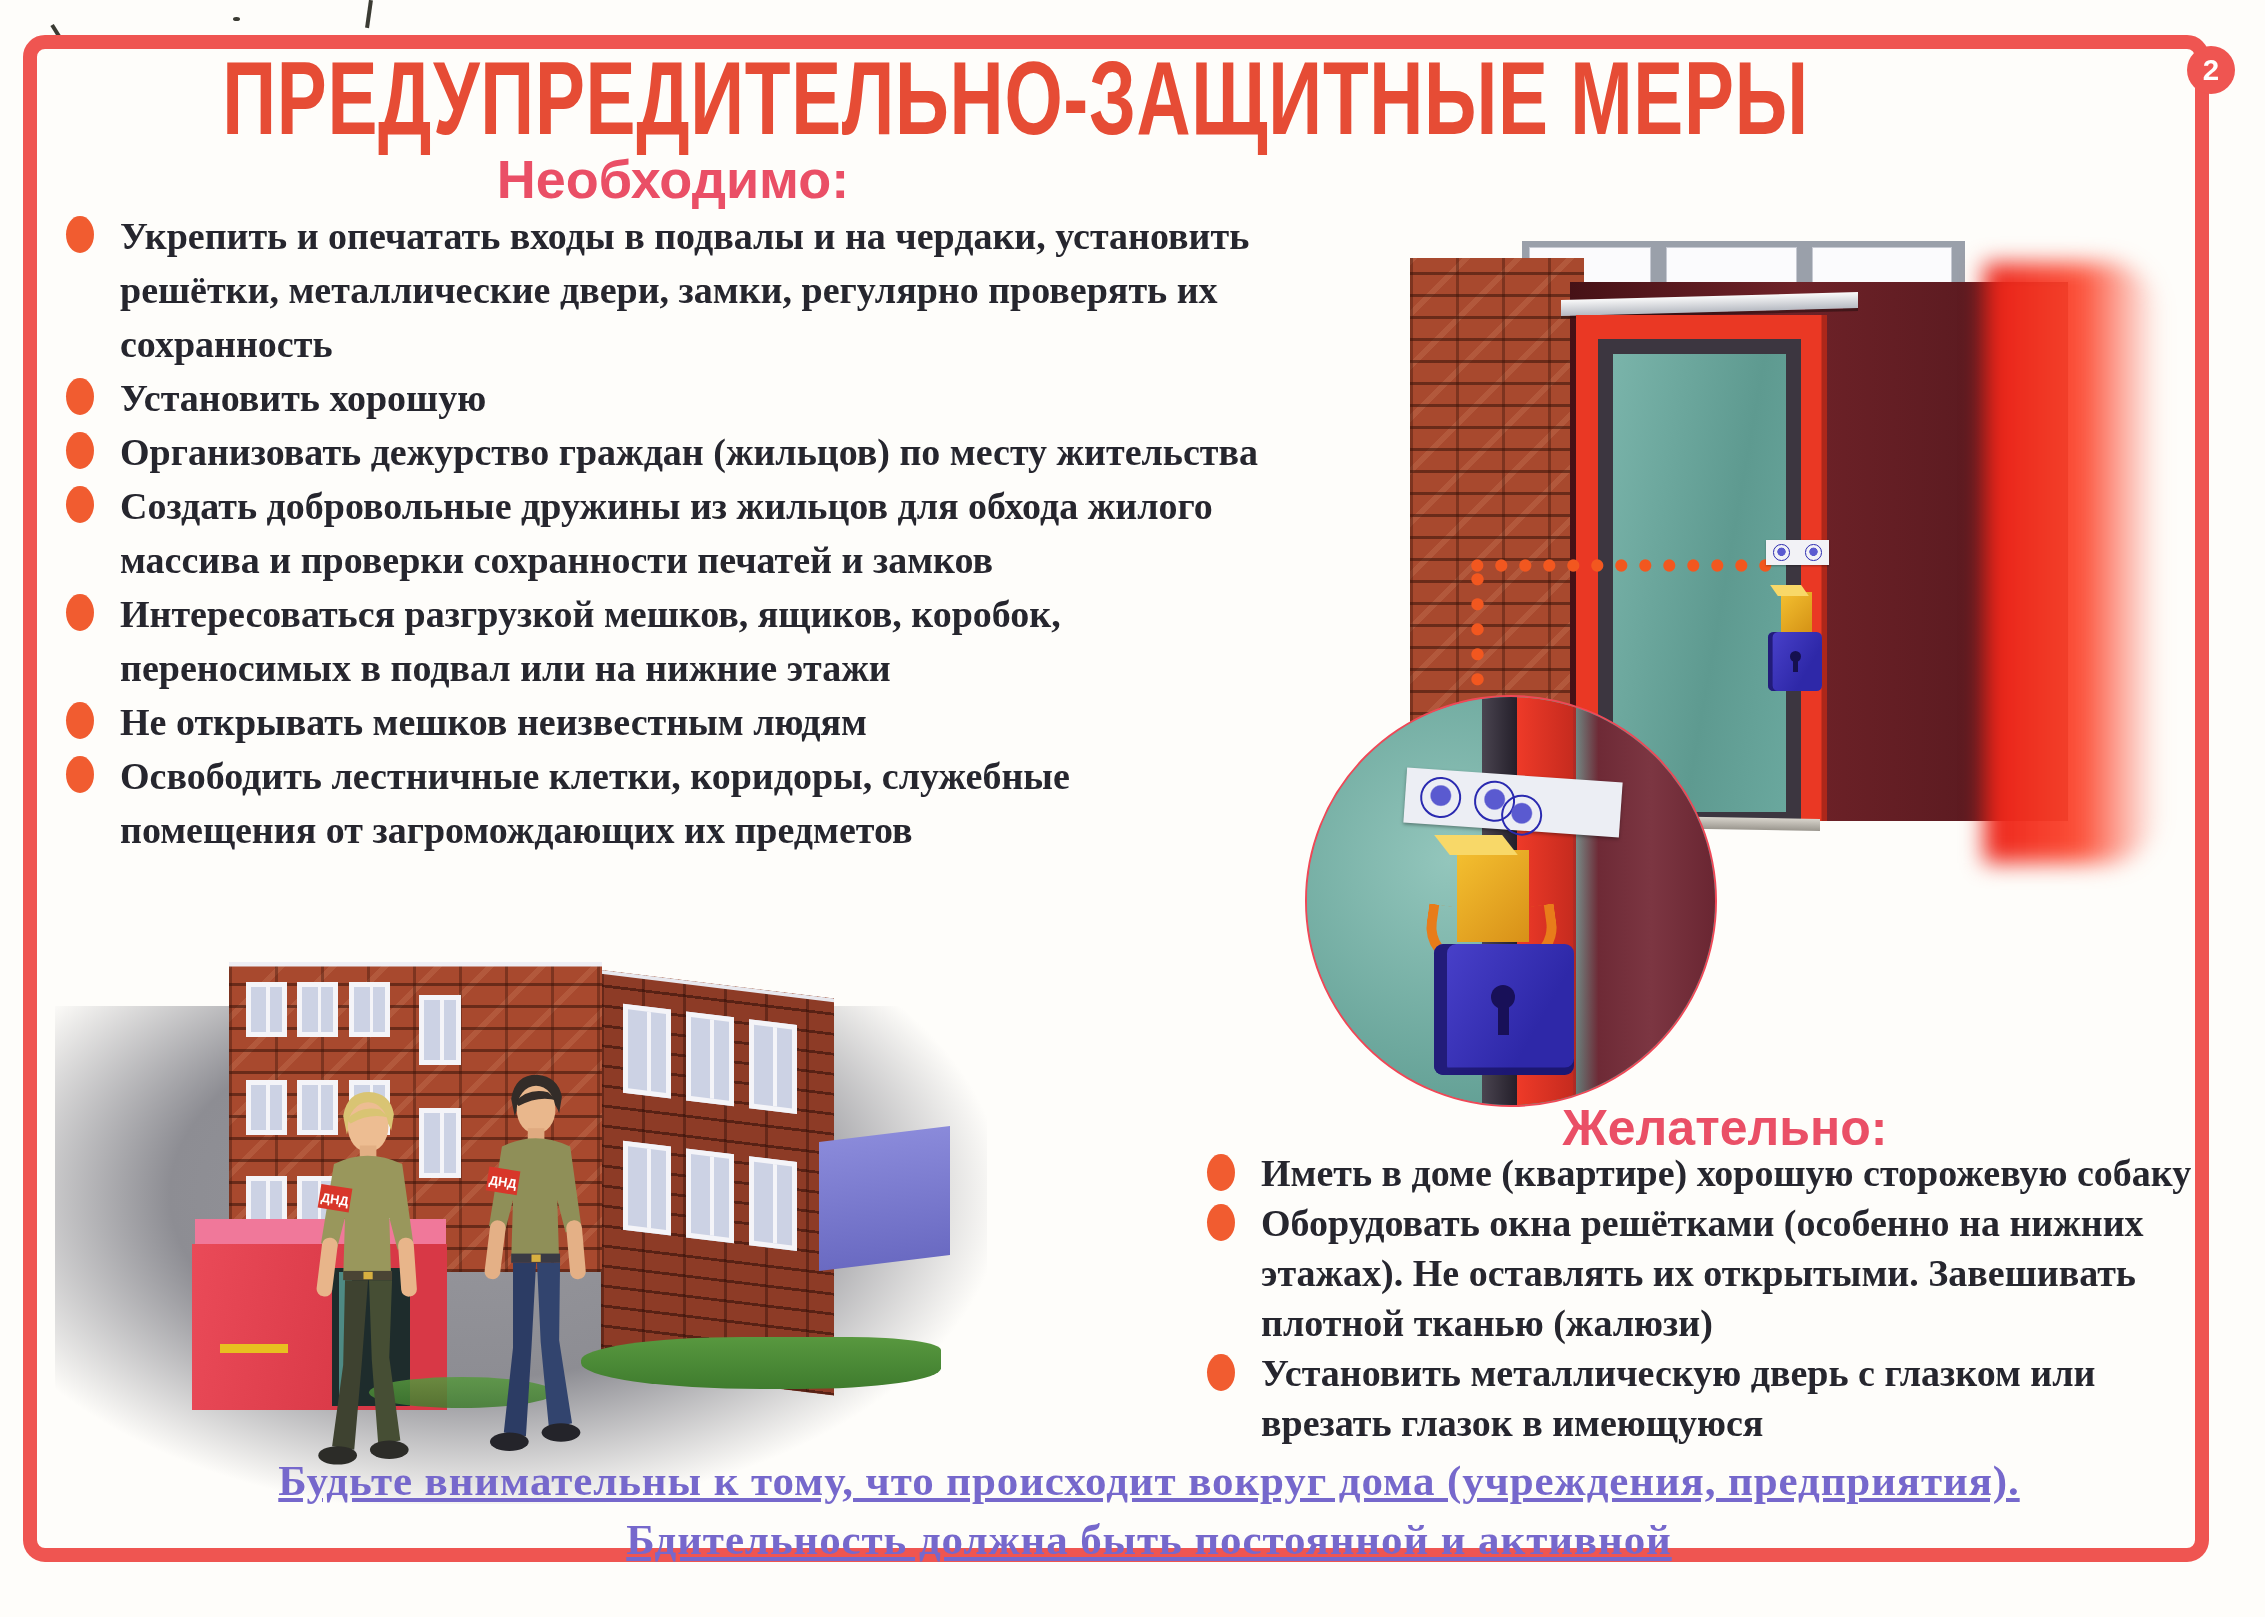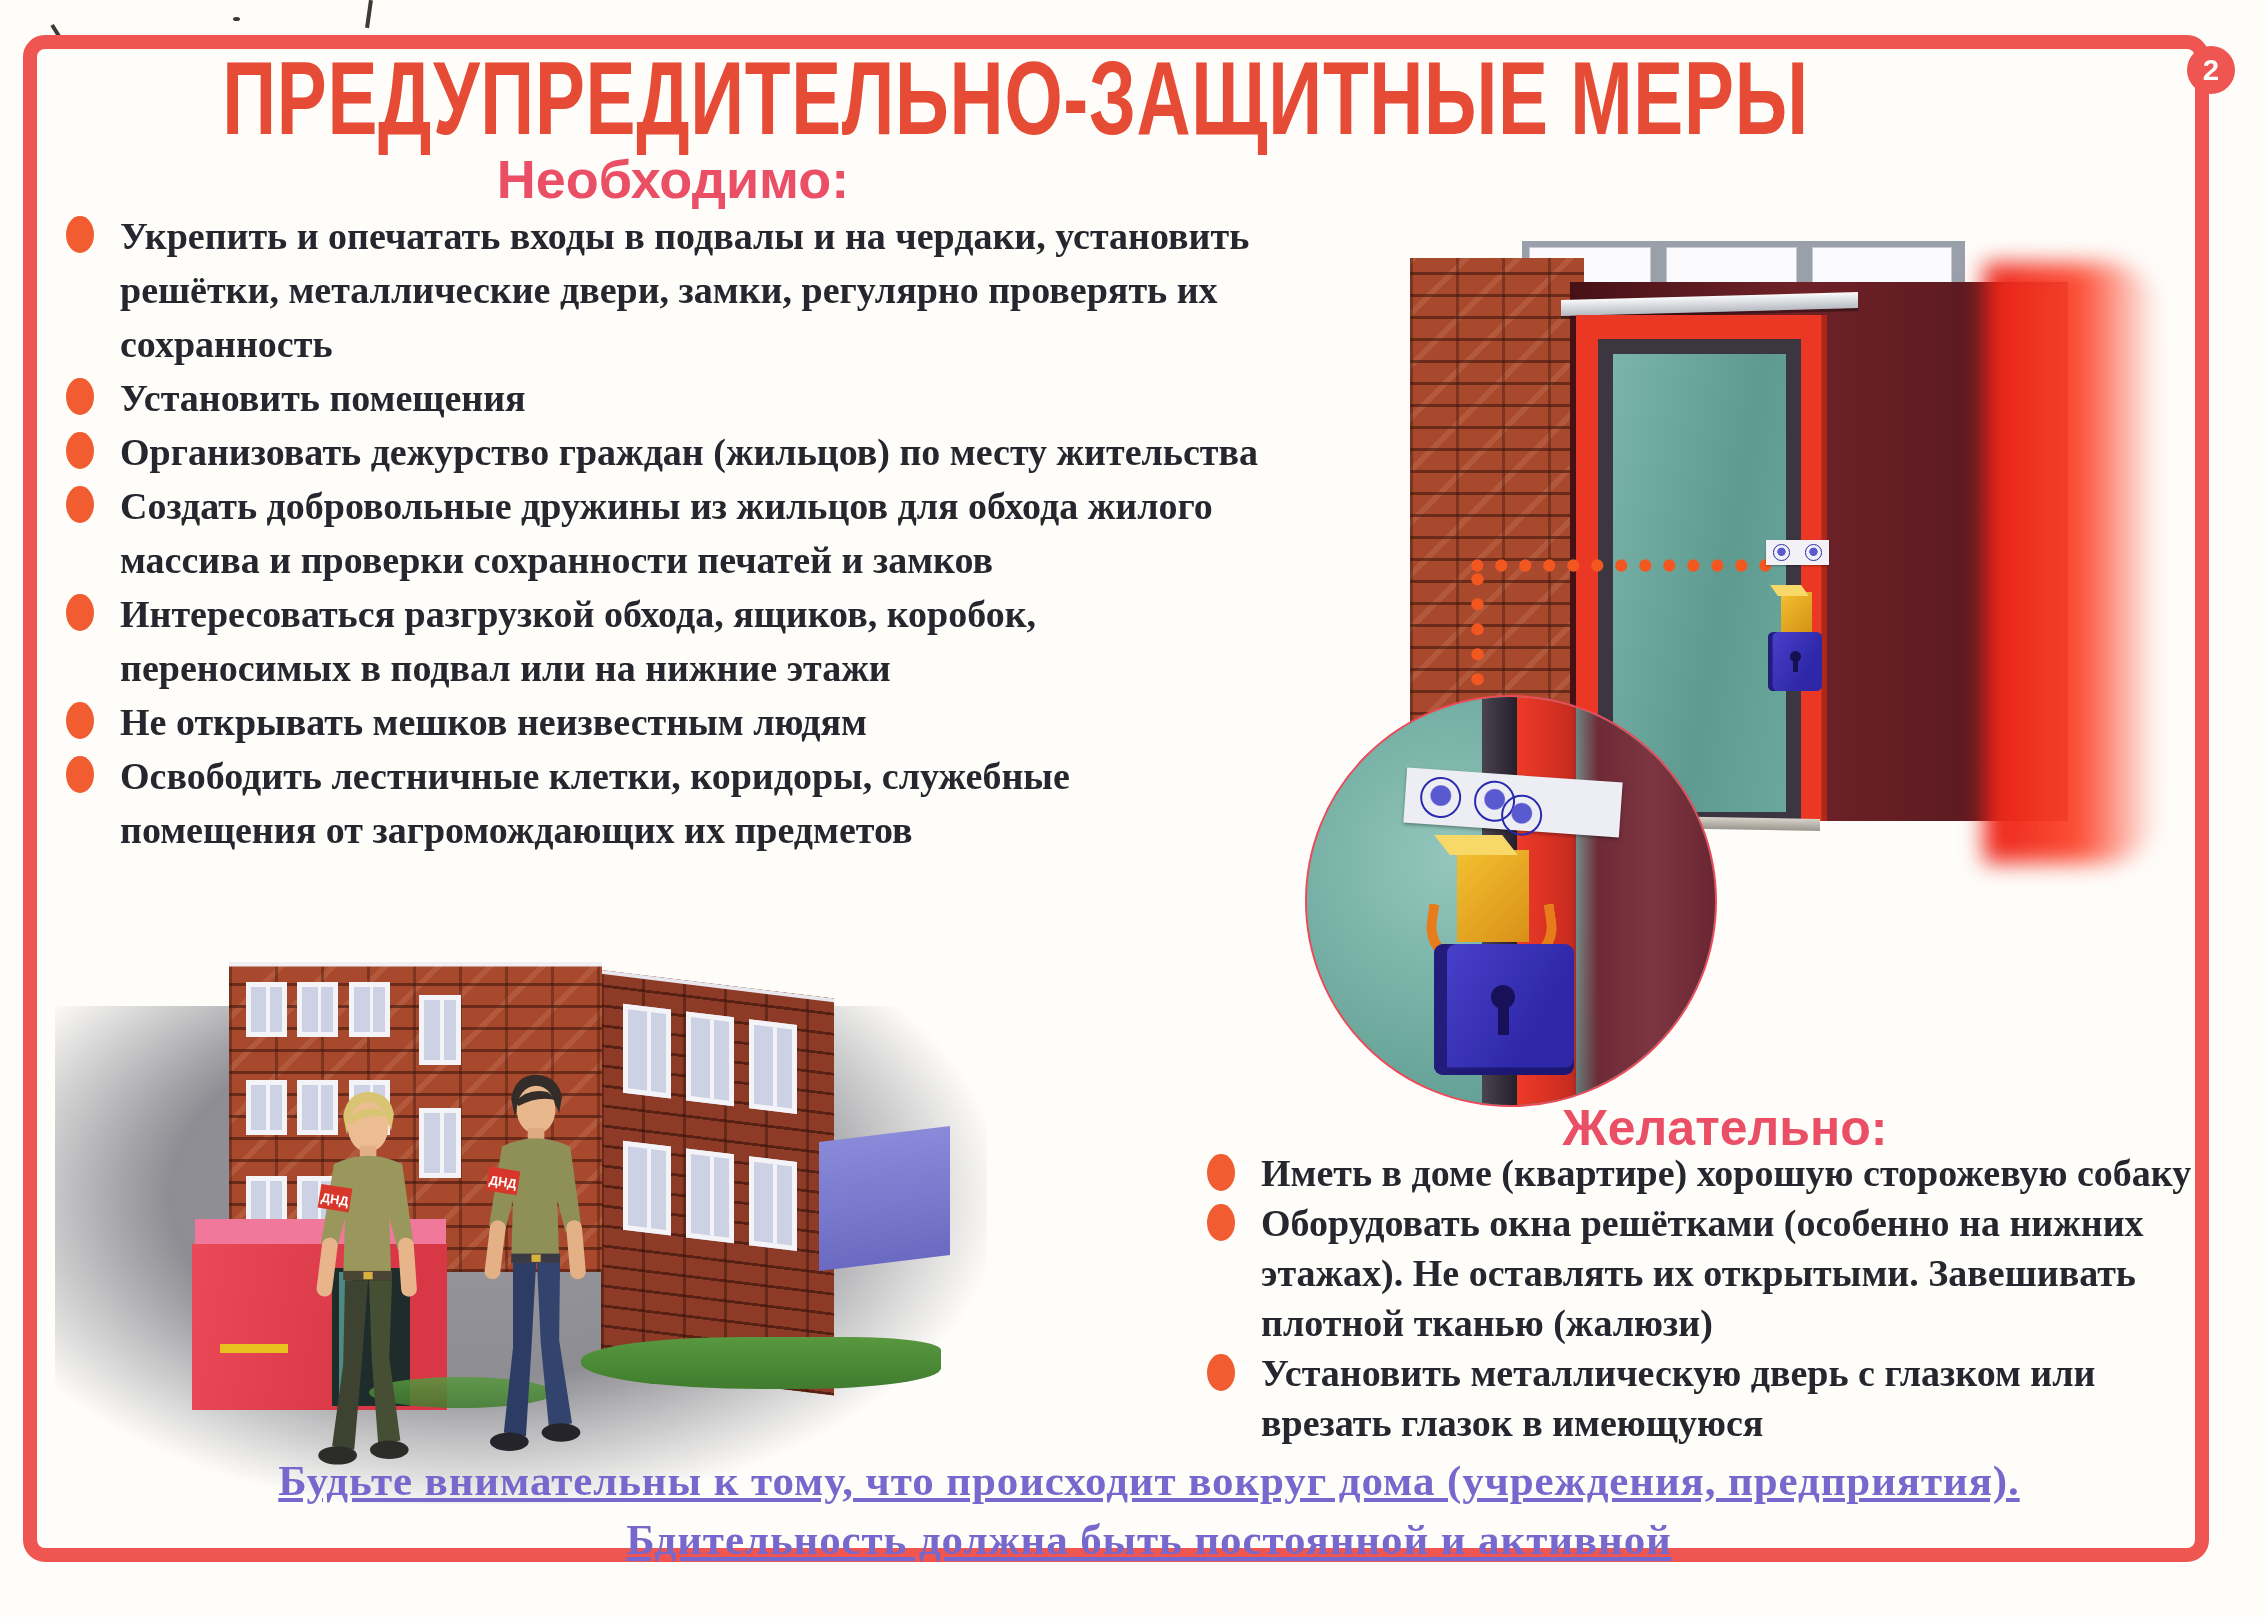--- a/index.html
+++ b/index.html
@@ -220,33 +220,33 @@
 
   <h2 class="heading nec-heading">Необходимо:</h2>
 
   <ul class="blist nec-list">
       <li class="bitem">
       <span class="dot"></span>
       <span class="btext">Укрепить и опечатать входы в подвалы и на чердаки, установить решётки, металлические двери, замки, регулярно проверять их сохранность</span>
     </li>
       <li class="bitem">
       <span class="dot"></span>
-      <span class="btext">Установить помещения</span>
+      <span class="btext">Установить хорошую</span>
     </li>
       <li class="bitem">
       <span class="dot"></span>
       <span class="btext">Организовать дежурство граждан (жильцов) по месту жительства</span>
     </li>
       <li class="bitem">
       <span class="dot"></span>
       <span class="btext">Создать добровольные дружины из жильцов для обхода жилого массива и проверки сохранности печатей и замков</span>
     </li>
       <li class="bitem">
       <span class="dot"></span>
-      <span class="btext">Интересоваться разгрузкой обхода, ящиков, коробок, переносимых в подвал или на нижние этажи</span>
+      <span class="btext">Интересоваться разгрузкой мешков, ящиков, коробок, переносимых в подвал или на нижние этажи</span>
     </li>
       <li class="bitem">
       <span class="dot"></span>
       <span class="btext">Не открывать мешков неизвестным людям</span>
     </li>
       <li class="bitem">
       <span class="dot"></span>
       <span class="btext">Освободить лестничные клетки, коридоры, служебные помещения от загромождающих их предметов</span>
     </li>
     </ul>

